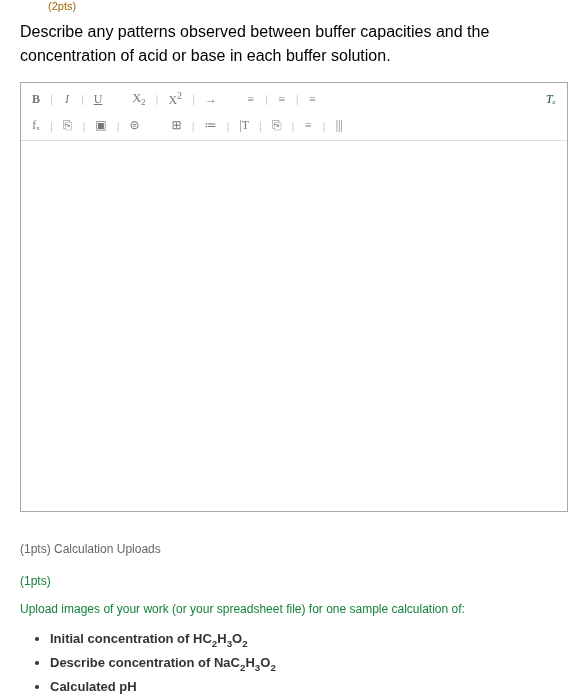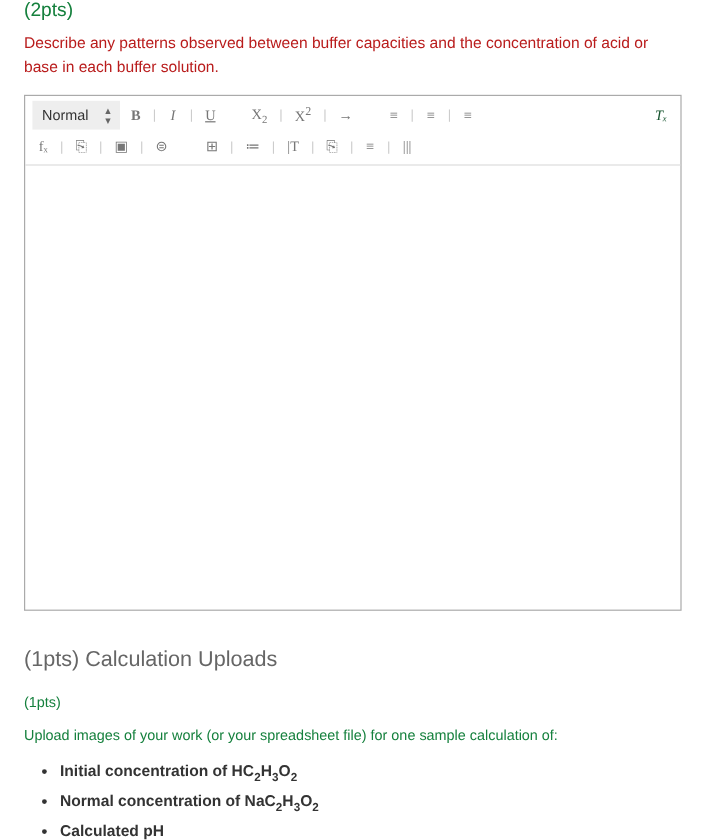--- a/index.html
+++ b/index.html
@@ -9,27 +9,28 @@
     }
     body {
       font-family: Arial, Helvetica, sans-serif;
       background: #fff;
       width: 588px;
       padding: 0 20px;
       color: #333;
       font-size: 13px;
     }
     .points-label {
-      color: #15803d;
-      font-size: 16px;
+      color: #a16207;
+      font-size: 11px;
       margin-bottom: 8px;
+      margin-left: 28px;
     }
     .question-text {
-      color: #b91c1c;
-      font-size: 13px;
+      color: #000000;
+      font-size: 16px;
       line-height: 1.5;
       margin-bottom: 14px;
     }
     .editor-box {
       border: 1px solid #aaa;
       margin-bottom: 30px;
     }
     .toolbar {
       border-bottom: 1px solid #ddd;
       padding: 4px 6px;
@@ -80,21 +81,21 @@
       font-style: italic;
       font-family: serif;
       color: #14532d;
     }
     .editor-body {
       min-height: 370px;
       padding: 10px;
     }
     .section-header {
       color: #666;
-      font-size: 18px;
+      font-size: 12px;
       font-weight: normal;
       margin: 20px 0 16px;
     }
     .upload-text {
       color: #15803d;
       font-size: 12px;
       line-height: 1.5;
       margin-bottom: 10px;
     }
     .upload-list {
@@ -112,24 +113,20 @@
   </style>
 </head>
 <body>
 
 <div class="points-label">(2pts)</div>
 <div class="question-text">Describe any patterns observed between buffer capacities and the concentration of acid or base in each buffer solution.</div>
 
 <div class="editor-box">
   <div class="toolbar">
     <div class="toolbar-row">
-      <div class="style-select">
-        <span>Normal</span>
-        <span class="sel-arrows">▴<br>▾</span>
-      </div>
       <button class="tb-btn" style="font-weight:bold">B</button>
       <span class="tb-sep">|</span>
       <button class="tb-btn" style="font-style:italic">I</button>
       <span class="tb-sep">|</span>
       <button class="tb-btn" style="text-decoration:underline">U</button>
       <span style="width:12px"></span>
       <button class="tb-btn"><span>X</span><sub>2</sub></button>
       <span class="tb-sep">|</span>
       <button class="tb-btn"><span>X</span><sup>2</sup></button>
       <span class="tb-sep">|</span>
@@ -170,17 +167,17 @@
 <h2 class="section-header">(1pts) Calculation Uploads</h2>
 
 <div class="upload-text">(1pts)</div>
 <div class="upload-text">Upload images of your work (or your spreadsheet file) for one sample calculation of:</div>
 
 <ul class="upload-list">
   <li>
     <span>Initial concentration of HC</span><sub>2</sub><span>H</span><sub>3</sub><span>O</span><sub>2</sub>
   </li>
   <li>
-    <span>Normal concentration of NaC</span><sub>2</sub><span>H</span><sub>3</sub><span>O</span><sub>2</sub>
+    <span>Describe concentration of NaC</span><sub>2</sub><span>H</span><sub>3</sub><span>O</span><sub>2</sub>
   </li>
   <li>Calculated pH</li>
 
 </ul>
 
 </body></html>

